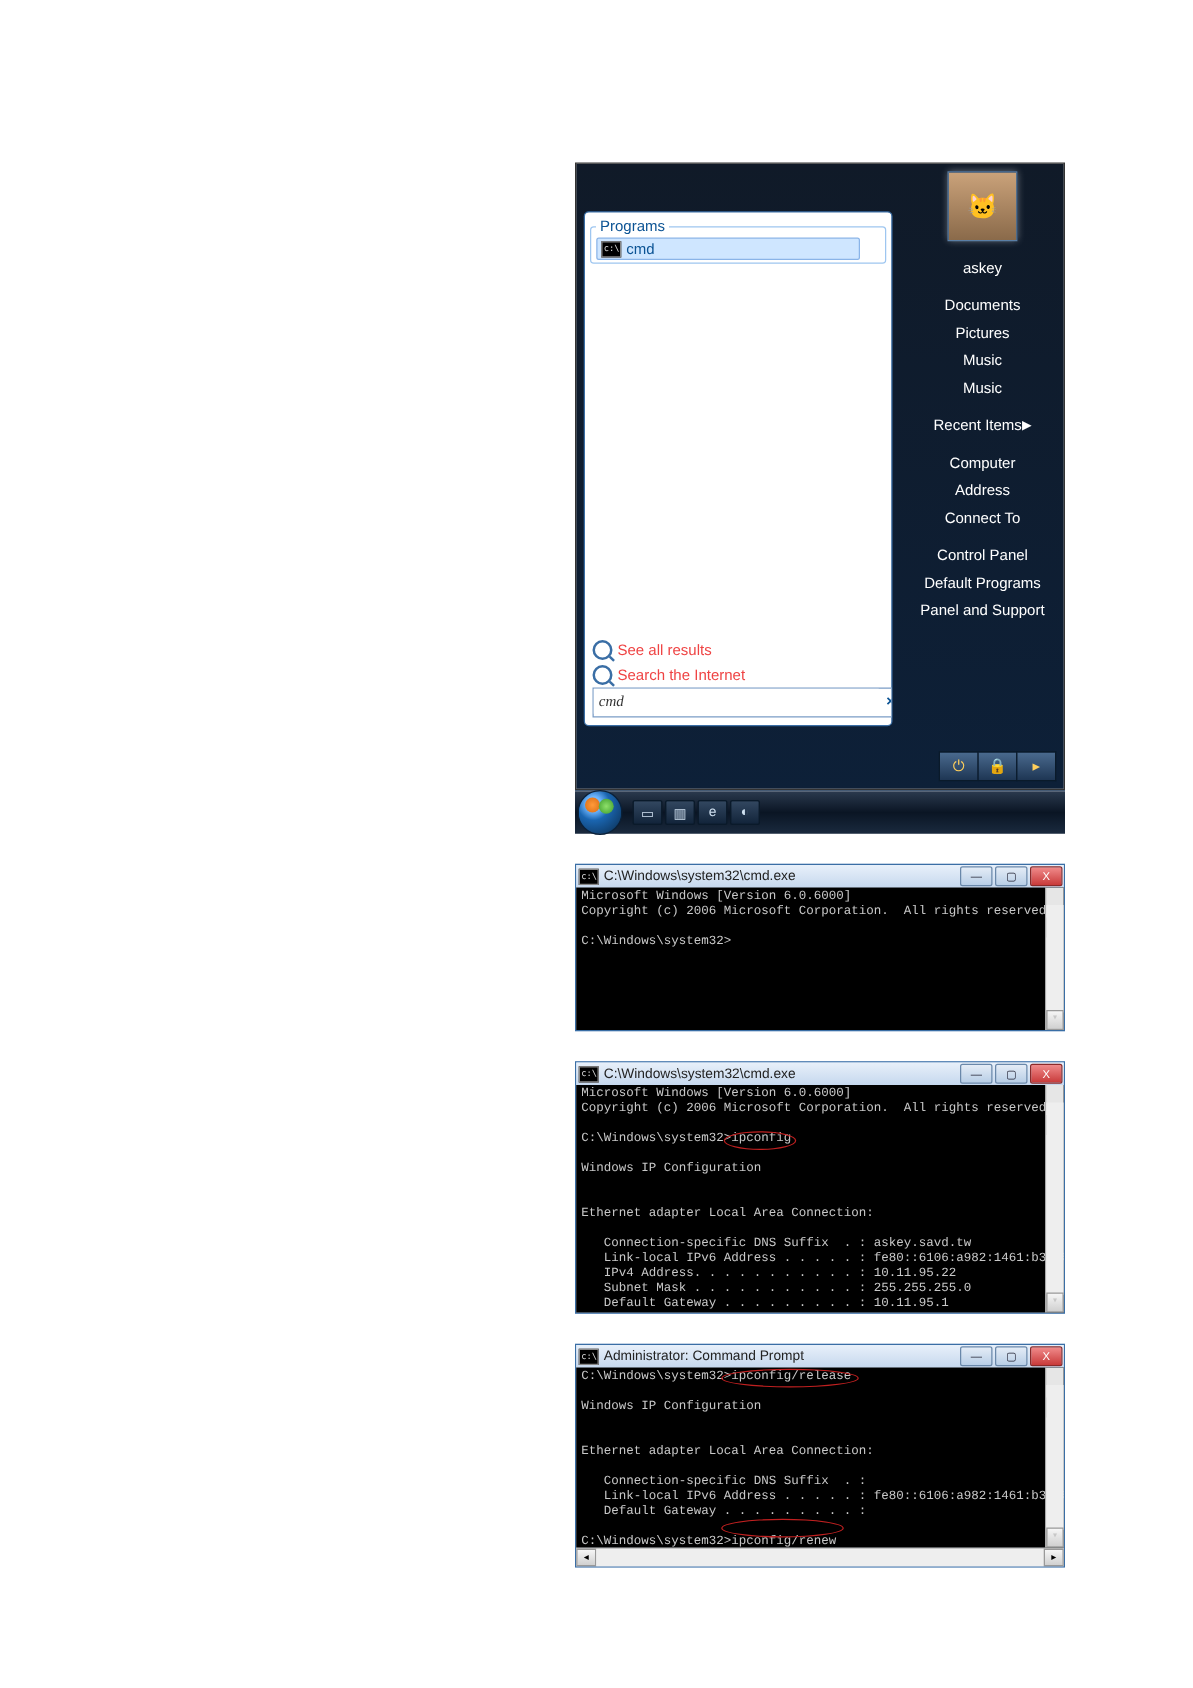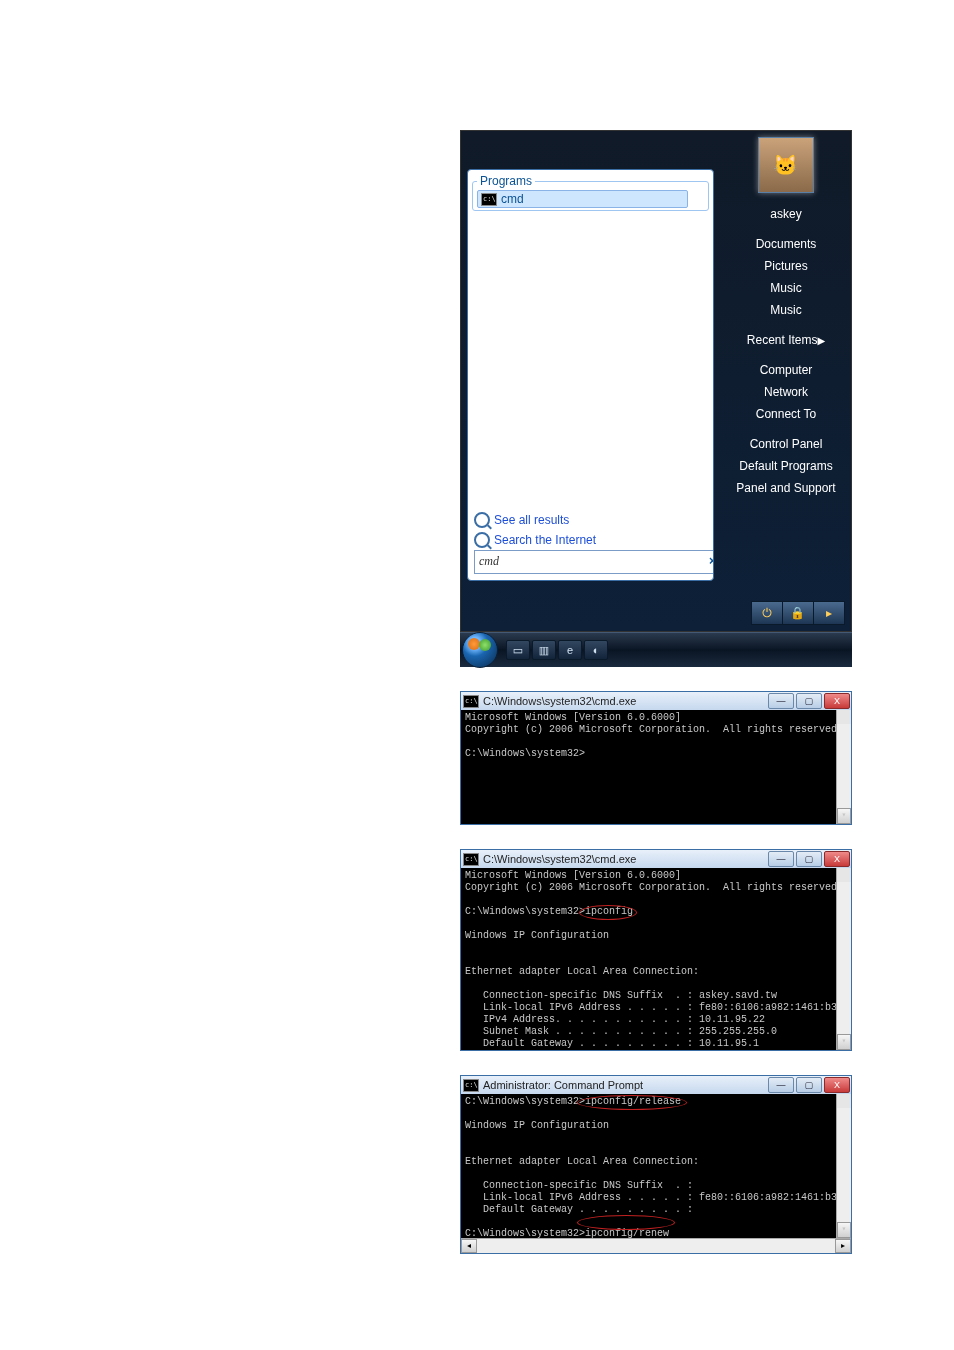--- a/index.html
+++ b/index.html
@@ -6,21 +6,21 @@
 .container{position:absolute;left:460px;top:130px;width:392px}
 
 
 .startmenu{border:1px solid #333;background:linear-gradient(#101a28,#0d2038);width:390px;height:500px;position:relative}
 .sm-left{position:absolute;left:6px;top:38px;width:245px;height:410px;background:#fff;border:1px solid #3a6ea5;border-radius:4px;overflow:hidden}
 .groupset{border:1px solid #9ec6f0;border-radius:3px;margin:4px;padding:2px 20px 0 4px}
 .groupset legend{color:#0b5394;font-size:12px;padding:0 3px}
 .prog-item{display:flex;align-items:center;gap:4px;background:#cfe6ff;border:1px solid #8ab4e8;border-radius:2px;padding:1px 3px;font-size:12px;color:#0b5394;margin-bottom:2px}
 .cmdicon{width:14px;height:11px;background:#000;border:1px solid #888;position:relative}
 .cmdicon::before{content:"c:\\";color:#ddd;font:7px/10px Consolas,monospace;position:absolute;left:1px;top:0}
-.see-line{display:flex;align-items:center;gap:4px;padding:2px 6px;font-size:12px;color:#1d4ed8}
+.see-line{display:flex;align-items:center;gap:4px;padding:2px 6px;font-size:12px;color:#ef4444}
 .mag{width:12px;height:12px;border:2px solid #3a6ea5;border-radius:50%;position:relative}
 .mag::after{content:"";position:absolute;width:5px;height:2px;background:#3a6ea5;right:-4px;bottom:-2px;transform:rotate(45deg)}
 .searchbox{position:absolute;left:6px;bottom:6px;width:245px;height:22px;background:#fff;border:1px solid #7a9cc6}
 .searchbox input{border:none;width:220px;height:20px;padding:0 4px;font:italic 12px "Segoe UI";color:#333;outline:none}
 .searchbox .xbtn{position:absolute;right:4px;top:3px;color:#0b5394;font-weight:bold;cursor:pointer}
 .sm-right{position:absolute;right:0;top:0;width:130px;height:460px;padding-top:6px}
 .avatar{width:54px;height:54px;margin:0 auto 10px auto;border:1px solid #5a7fa6;box-shadow:0 0 6px rgba(255,255,255,.4);background:linear-gradient(#caa27a,#8a6a4a);display:flex;align-items:center;justify-content:center;color:#422;font-size:20px}
 .rmenu{color:#fff;font-size:12px;padding:4px 10px;display:flex;justify-content:center;align-items:center;cursor:pointer}
 .rmenu .arrow{font-size:10px}
 .power{position:absolute;right:6px;bottom:6px;display:flex;gap:0}
@@ -106,21 +106,21 @@
           <div style="height: 8px;"></div>
           <div class="rmenu">
             <span>Recent Items</span>
             <span class="arrow">▶</span>
           </div>
           <div style="height: 8px;"></div>
           <div class="rmenu">
             <span>Computer</span>
           </div>
           <div class="rmenu">
-            <span>Network</span>
+            <span>Address</span>
           </div>
           <div class="rmenu">
             <span>Connect To</span>
           </div>
           <div style="height: 8px;"></div>
           <div class="rmenu">
             <span>Control Panel</span>
           </div>
           <div class="rmenu">
             <span>Default Programs</span>

